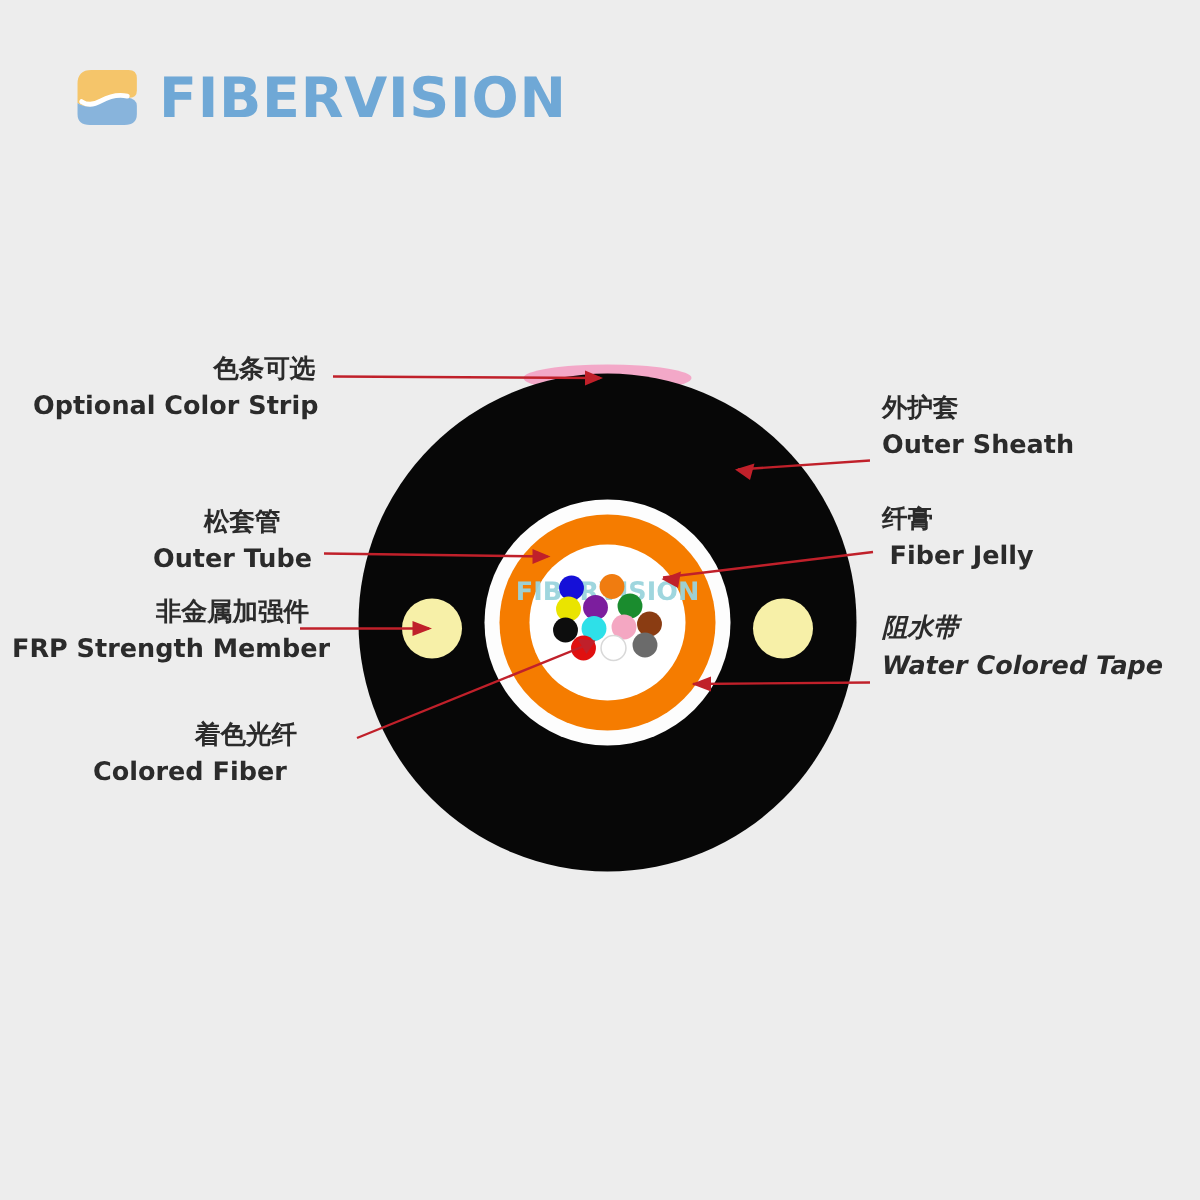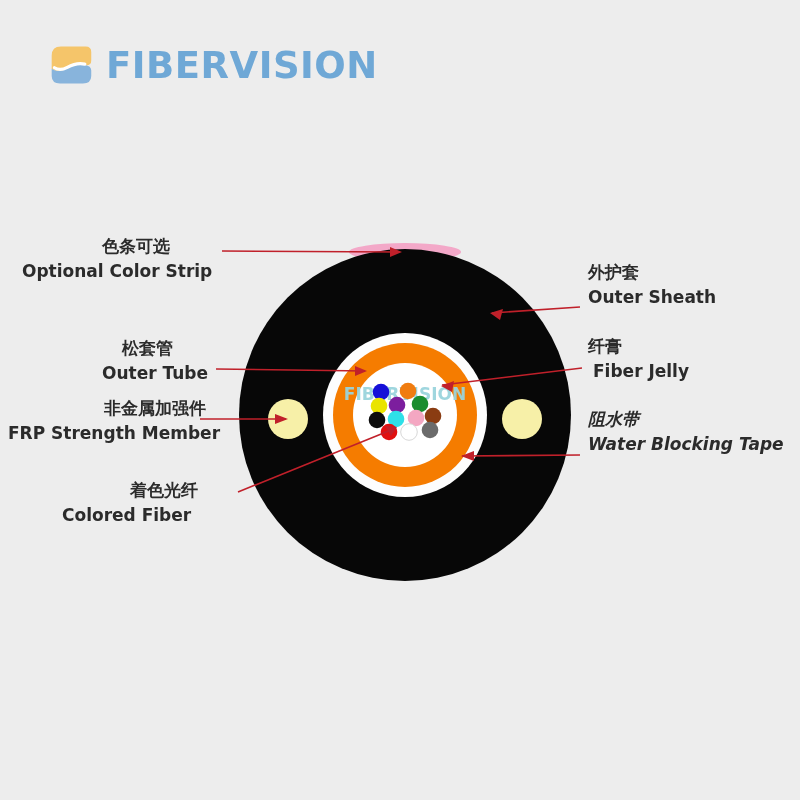--- a/index.html
+++ b/index.html
@@ -74,24 +74,24 @@
     font-size: 17px;
     font-weight: bold;
     color: #2b2b2b;
     margin-top: 3px;
   }
   .label.right-side { text-align: left; }
   .label.left-side  { text-align: left; }
 
   
   #lbl-color-strip { left: 22px;  top: 236px; }
-  #lbl-color-strip .cn { margin-left: 80px; }
+  #lbl-color-strip .cn { margin-left: 118px; text-align: center; }
 
   #lbl-loose-tube  { left: 102px; top: 338px; }
-  #lbl-loose-tube .cn { margin-left: 20px; }
+  #lbl-loose-tube .cn { margin-left: 34px; }
 
   #lbl-frp         { left: 8px;   top: 398px; }
   #lbl-frp .cn     { margin-left: 96px; }
 
   #lbl-colored-fiber { left: 62px; top: 480px; }
   #lbl-colored-fiber .cn { margin-left: 68px; }
 
   #lbl-outer-sheath { left: 588px; top: 262px; }
   #lbl-fiber-jelly  { left: 588px; top: 336px; }
   #lbl-fiber-jelly .en { margin-left: 5px; }
@@ -198,16 +198,16 @@
     <span class="en">Colored Fiber</span>
   </div>
 
   <div class="label right-side" id="lbl-fiber-jelly">
     <span class="cn">纤膏</span>
     <span class="en">Fiber Jelly</span>
   </div>
 
   <div class="label right-side" id="lbl-water-tape">
     <span class="cn">阻水带</span>
-    <span class="en">Water Blocking Tape</span>
+    <span class="en">Water Colored Tape</span>
   </div>
 
 </div>
 
 </body></html>

